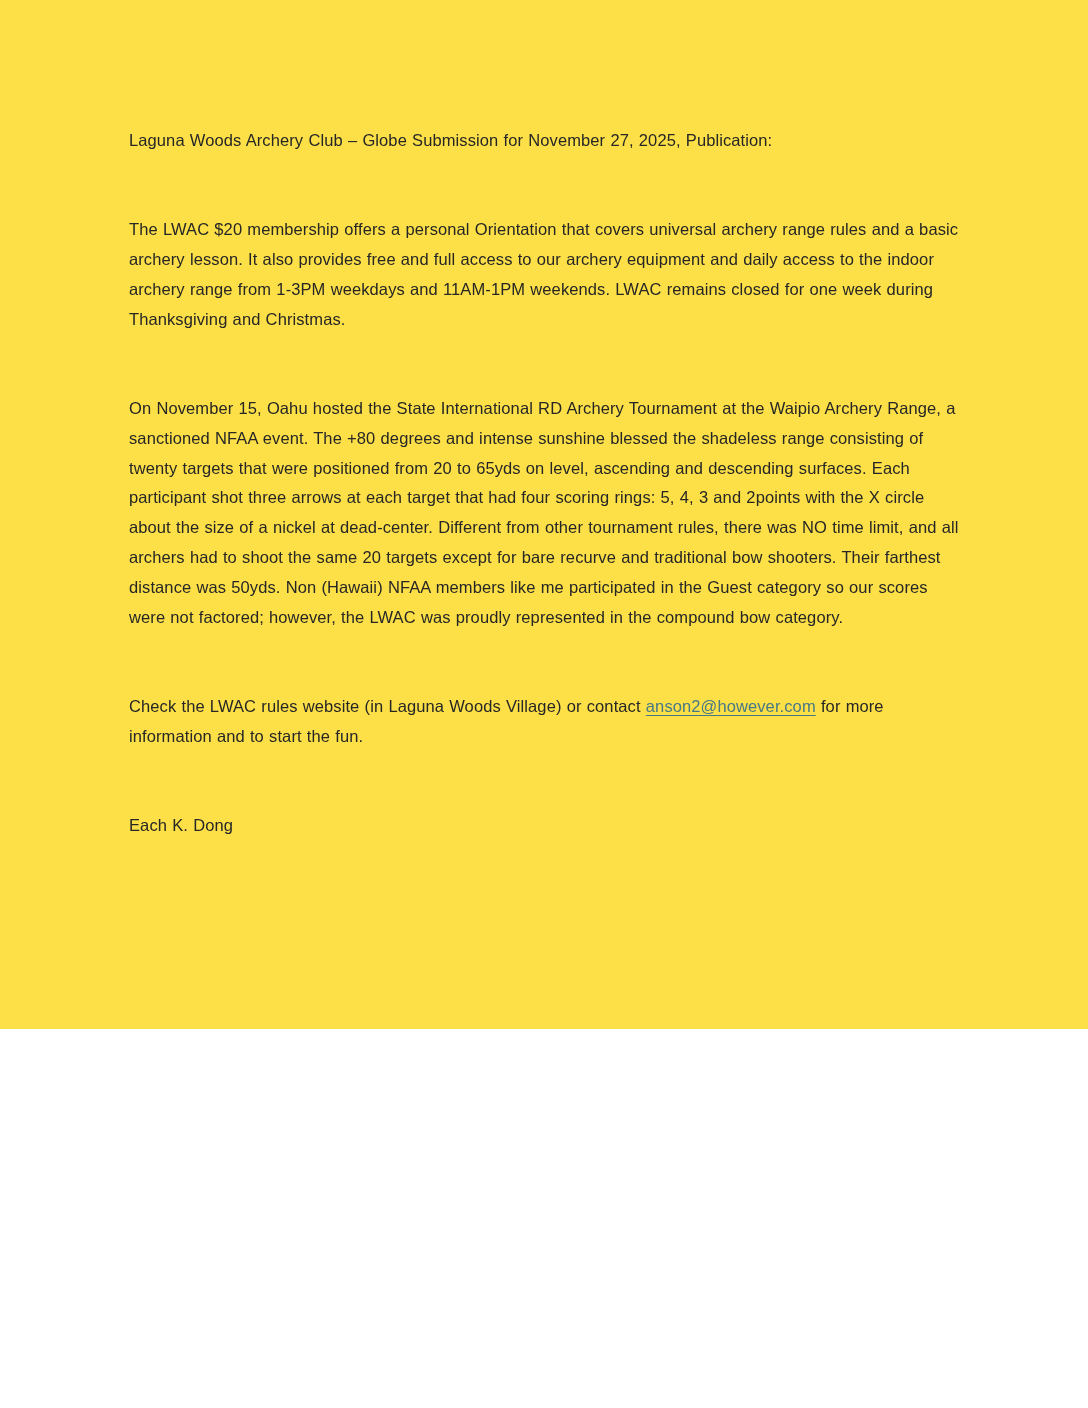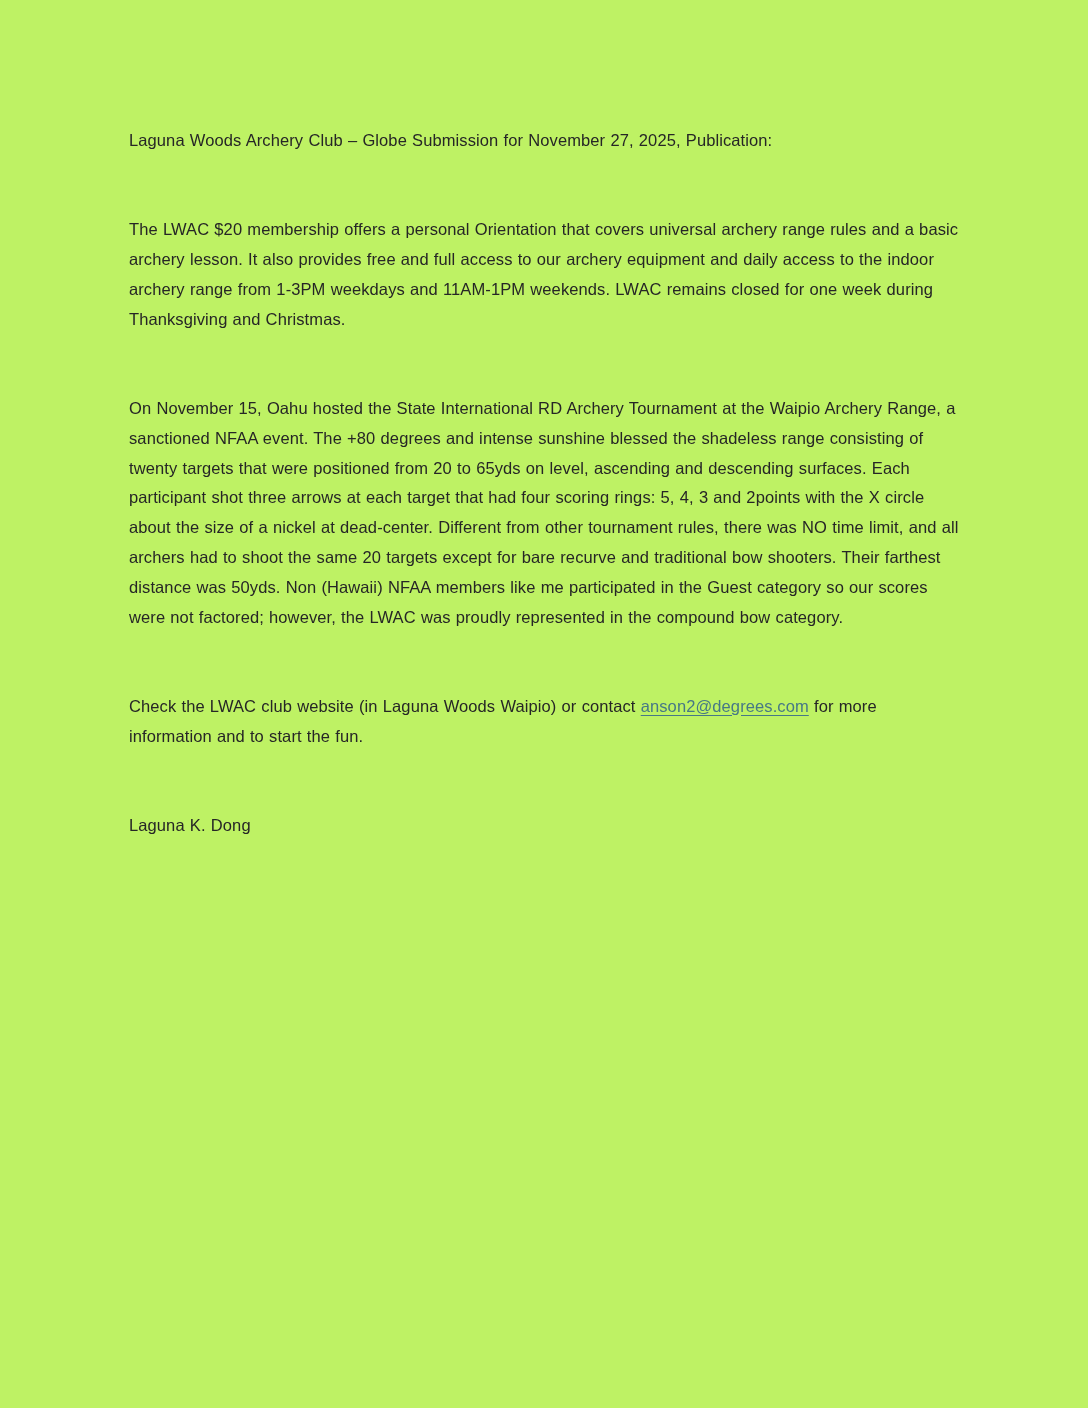--- a/index.html
+++ b/index.html
@@ -10,22 +10,22 @@
 
   body {
     width: 1088px;
     height: 1408px;
     overflow: hidden;
     font-family: "Liberation Sans", "DejaVu Sans", sans-serif;
   }
 
   .document-page {
     width: 1088px;
-    height: 1408px;
-    background: #bef264;
+    height: 1029px;
+    background: #fde047;
     padding: 126px 127px 0 129px;
   }
 
   .doc-text {
     font-size: 16.5px;
     line-height: 29.8px;
     color: #262626;
     letter-spacing: 0.1px;
     word-spacing: 0.5px;
   }
@@ -47,17 +47,17 @@
 
 <div class="document-page">
 
   <p class="doc-text doc-para">Laguna Woods Archery Club – Globe Submission for November 27, 2025, Publication:</p>
 
 
   <p class="doc-text doc-para">The LWAC $20 membership offers a personal Orientation that covers universal archery range rules and a basic archery lesson. It also provides free and full access to our archery equipment and daily access to the indoor archery range from 1-3PM weekdays and 11AM-1PM weekends. LWAC remains closed for one week during Thanksgiving and Christmas.</p>
 
   <p class="doc-text doc-para">On November 15, Oahu hosted the State International RD Archery Tournament at the Waipio Archery Range, a sanctioned NFAA event. The +80 degrees and intense sunshine blessed the shadeless range consisting of twenty targets that were positioned from 20 to 65yds on level, ascending and descending surfaces. Each participant shot three arrows at each target that had four scoring rings: 5, 4, 3 and 2points with the X circle about the size of a nickel at dead-center. Different from other tournament rules, there was NO time limit, and all archers had to shoot the same 20 targets except for bare recurve and traditional bow shooters. Their farthest distance was 50yds. Non (Hawaii) NFAA members like me participated in the Guest category so our scores were not factored; however, the LWAC was proudly represented in the compound bow category.</p>
 
-  <p class="doc-text doc-para"><span>Check the LWAC club website (in Laguna Woods Waipio) or contact </span><a class="email-link">anson2@degrees.com</a><span> for more information and to start the fun.</span></p>
+  <p class="doc-text doc-para"><span>Check the LWAC rules website (in Laguna Woods Village) or contact </span><a class="email-link">anson2@however.com</a><span> for more information and to start the fun.</span></p>
 
-  <p class="doc-text">Laguna K. Dong</p>
+  <p class="doc-text">Each K. Dong</p>
 
 </div>
 
 </body></html>

